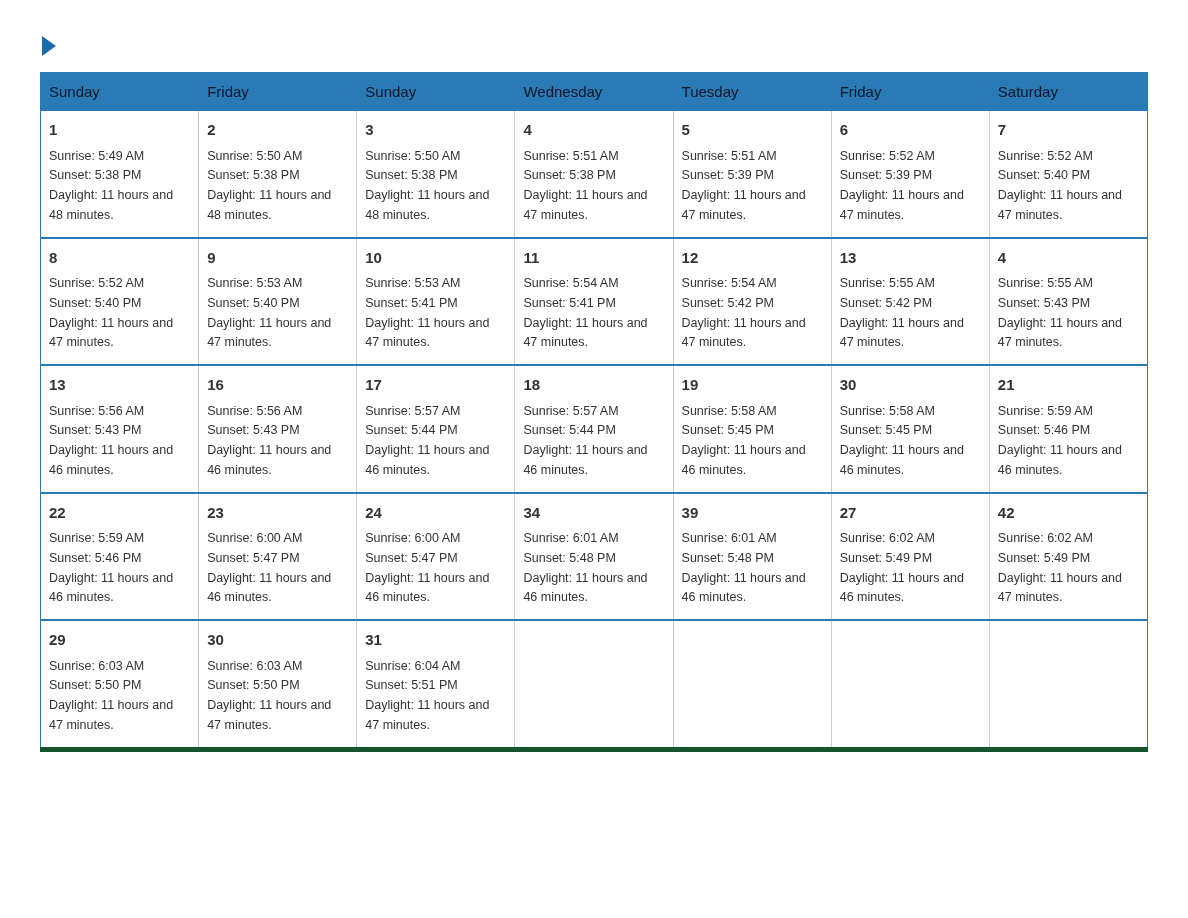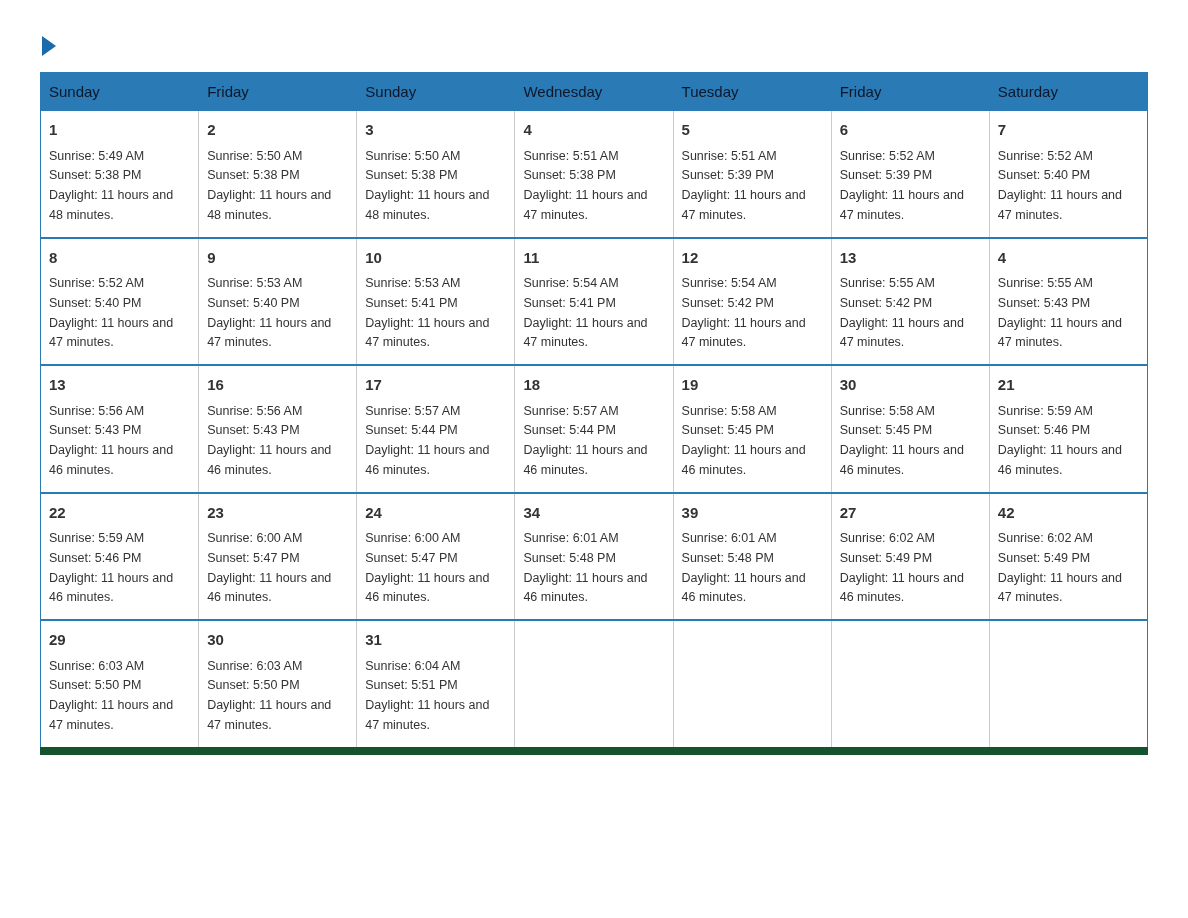--- a/index.html
+++ b/index.html
@@ -97,21 +97,21 @@
       margin-bottom: 4px;
     }
     .day-info {
       font-size: 12.5px;
       color: #333;
     }
     .empty-cell {
       background: #fff;
     }
     tbody tr:last-child {
-      border-bottom: 8px solid #14532d;
+      border-bottom: 5px solid #14532d;
     }
   </style>
 </head>
 <body>
 
 <div class="header">
   <div class="logo-wrapper">
     <div class="logo-line1">
       <span class="logo-text-general"></span>
       <div class="logo-arrow"></div>

